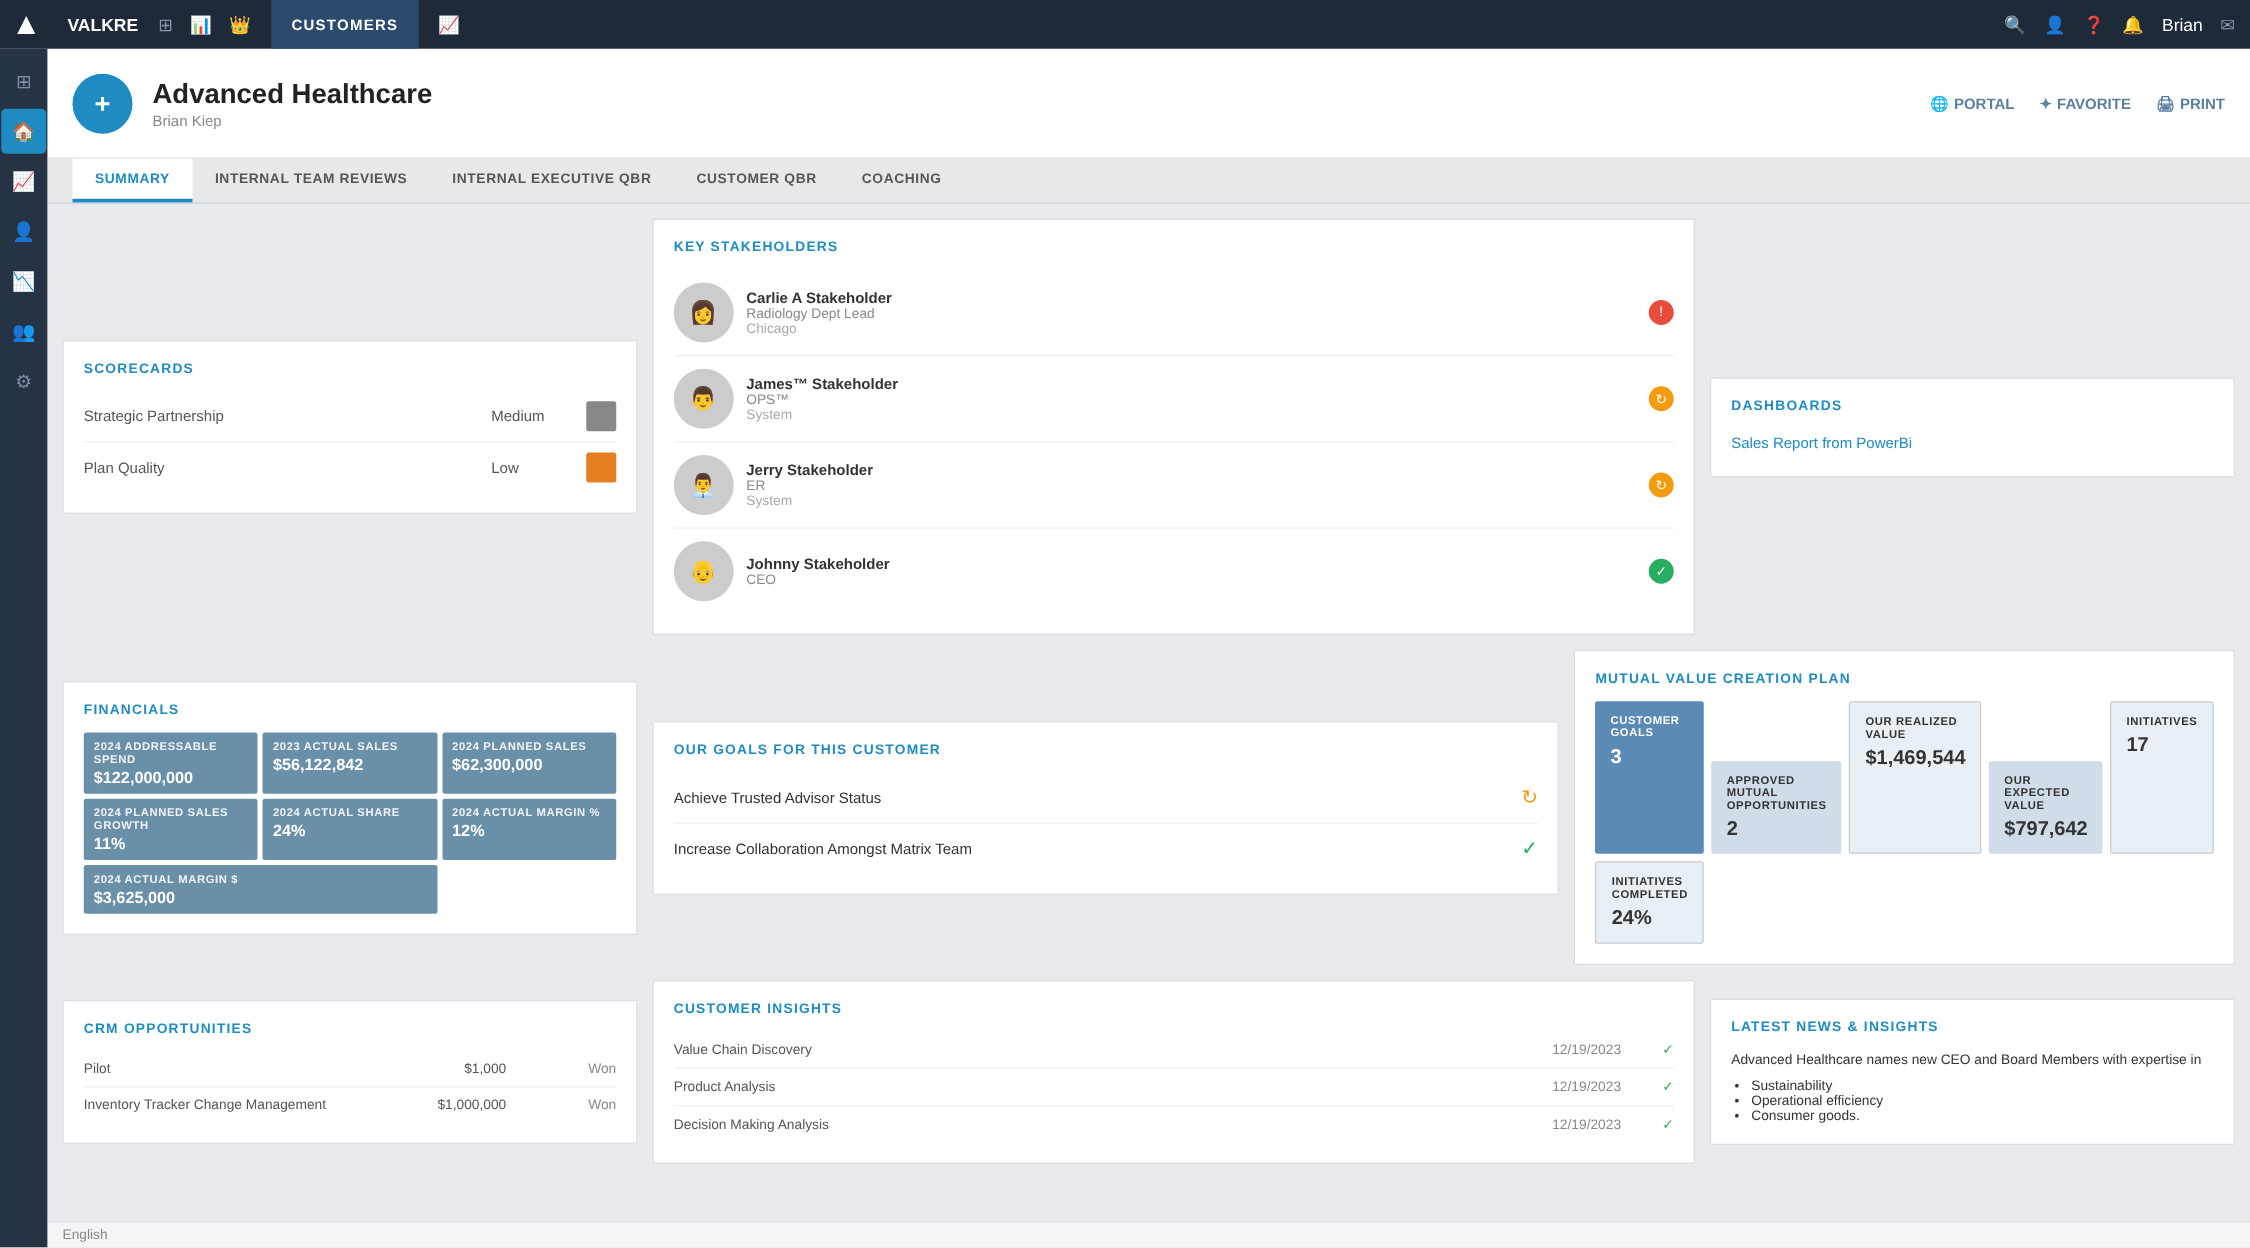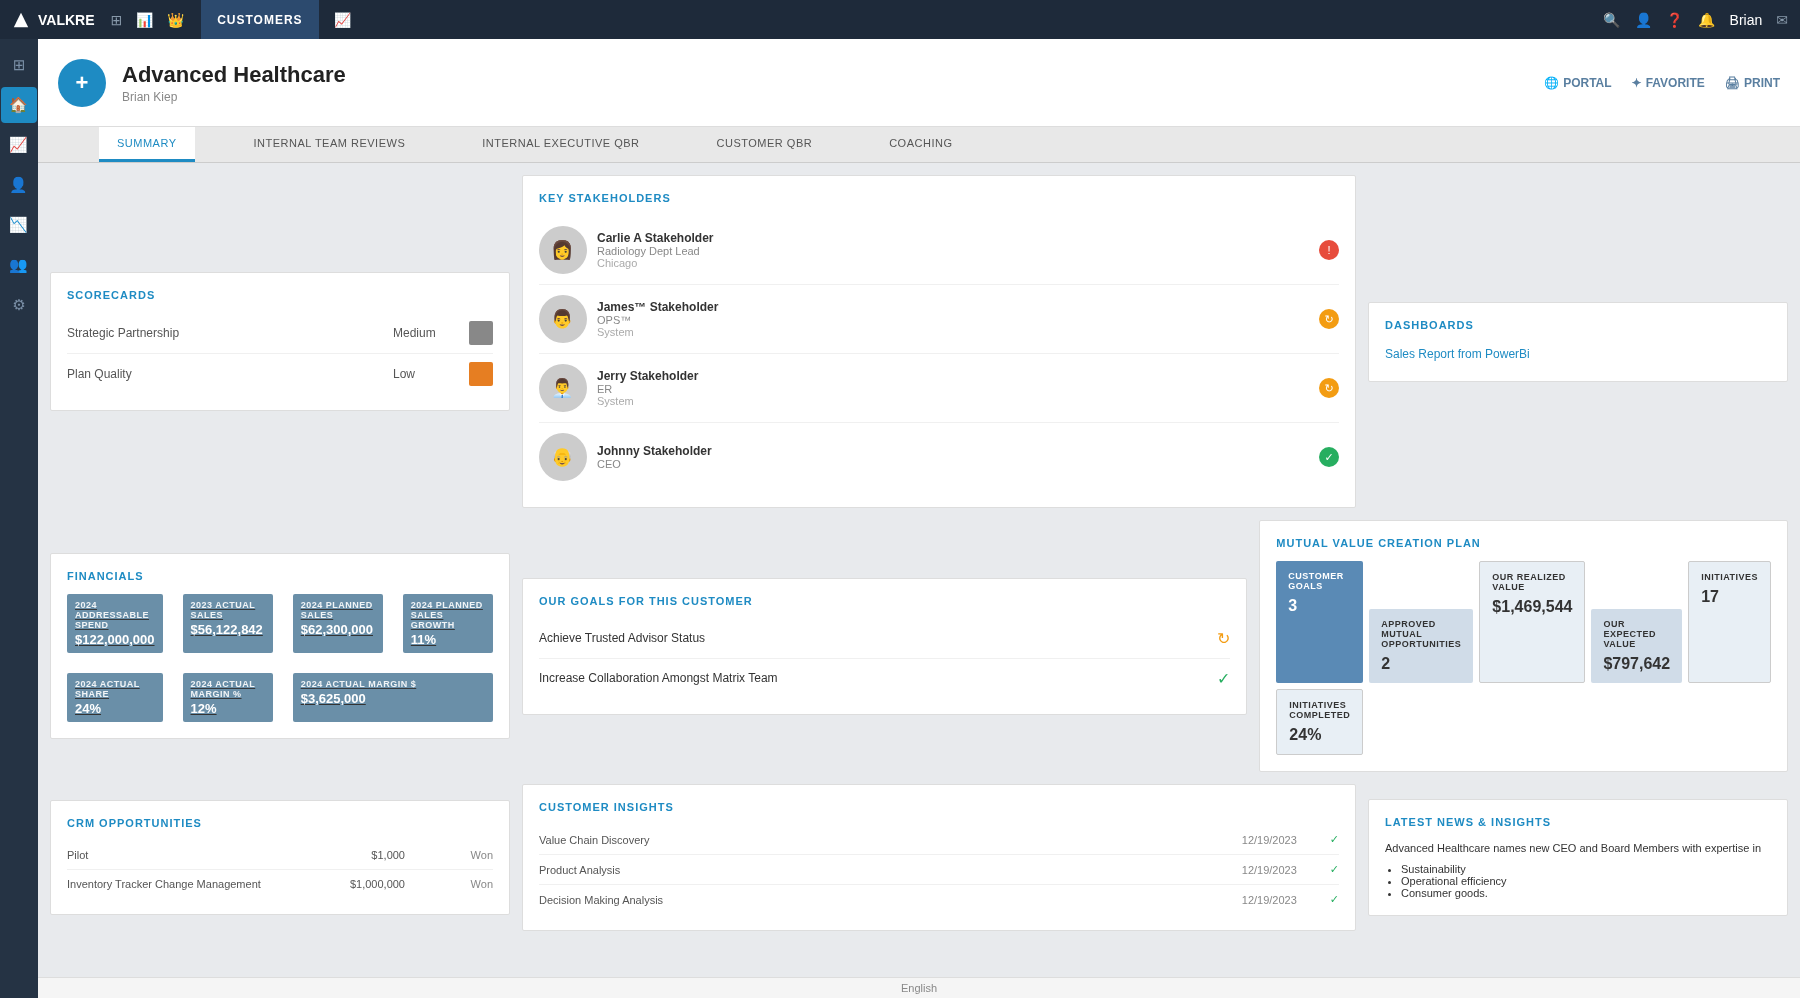--- a/index.html
+++ b/index.html
@@ -13,21 +13,21 @@
       align-items: center;
       padding: 0 12px;
       gap: 16px;
     }
     .top-nav-logo {
       color: white;
       font-weight: bold;
       font-size: 14px;
       display: flex;
       align-items: center;
-      gap: 8px;
+      gap: 24px;
     }
     .top-nav-logo svg { width: 18px; height: 18px; }
     .top-nav-icons { display: flex; align-items: center; gap: 14px; }
     .top-nav-icon { color: #8899aa; font-size: 14px; cursor: pointer; }
     .top-nav-tab {
       background: #2c4a6e;
       color: white;
       padding: 4px 16px;
       font-size: 12px;
       font-weight: bold;
@@ -106,27 +106,26 @@
     .tabs {
       background: #e8e8e8;
       display: flex;
       align-items: flex-end;
       padding: 0 20px;
       border-bottom: 1px solid #ccc;
     }
     .tab {
       padding: 10px 18px;
       font-size: 11px;
-      font-weight: normal;
+      font-weight: bold;
       letter-spacing: 0.5px;
       color: #555;
       cursor: pointer;
       border-bottom: 3px solid transparent;
       text-transform: uppercase;
-      margin-left: 41px;
     }
     .tab.active {
       color: #1e8bc3;
       border-bottom-color: #1e8bc3;
       background: white;
     }
 
     
     .content {
       flex: 1;
@@ -202,21 +201,21 @@
     .stakeholder-loc { font-size: 11px; color: #aaa; }
     .stakeholder-status { width: 20px; height: 20px; border-radius: 50%; flex-shrink: 0; display: flex; align-items: center; justify-content: center; font-size: 11px; }
     .status-red { background: #e74c3c; color: white; }
     .status-orange { background: #f39c12; color: white; }
     .status-green { background: #27ae60; color: white; }
 
     
     .dashboard-item { font-size: 12px; color: #1e8bc3; cursor: pointer; padding: 4px 0; }
 
     
-    .fin-grid { display: grid; grid-template-columns: 1fr 1fr 1fr 1fr; gap: 20px; text-decoration: underline; }
+    .fin-grid { display: grid; grid-template-columns: 1fr 1fr 1fr; gap: 4px; }
     .fin-cell {
       background: #6a8fa8;
       color: white;
       padding: 6px 8px;
       border-radius: 2px;
     }
     .fin-label { font-size: 9px; font-weight: bold; letter-spacing: 0.5px; text-transform: uppercase; opacity: 0.9; }
     .fin-value { font-size: 13px; font-weight: bold; margin-top: 2px; }
 
     
@@ -275,21 +274,21 @@
     .insight-name { flex: 1; }
     .insight-date { color: #888; min-width: 80px; }
 
     
     .news-text { font-size: 11px; color: #333; line-height: 1.6; }
     .news-list { margin: 6px 0 0 16px; }
     .news-list li { font-size: 11px; color: #333; }
 
     
     .footer {
-      text-align: center;
+      text-align: left;
       padding: 4px 12px;
       font-size: 11px;
       color: #888;
       background: #f5f5f5;
       border-top: 1px solid #ddd;
     }
 
     
     .content::-webkit-scrollbar { width: 6px; }
     .content::-webkit-scrollbar-track { background: #e0e0e0; }

